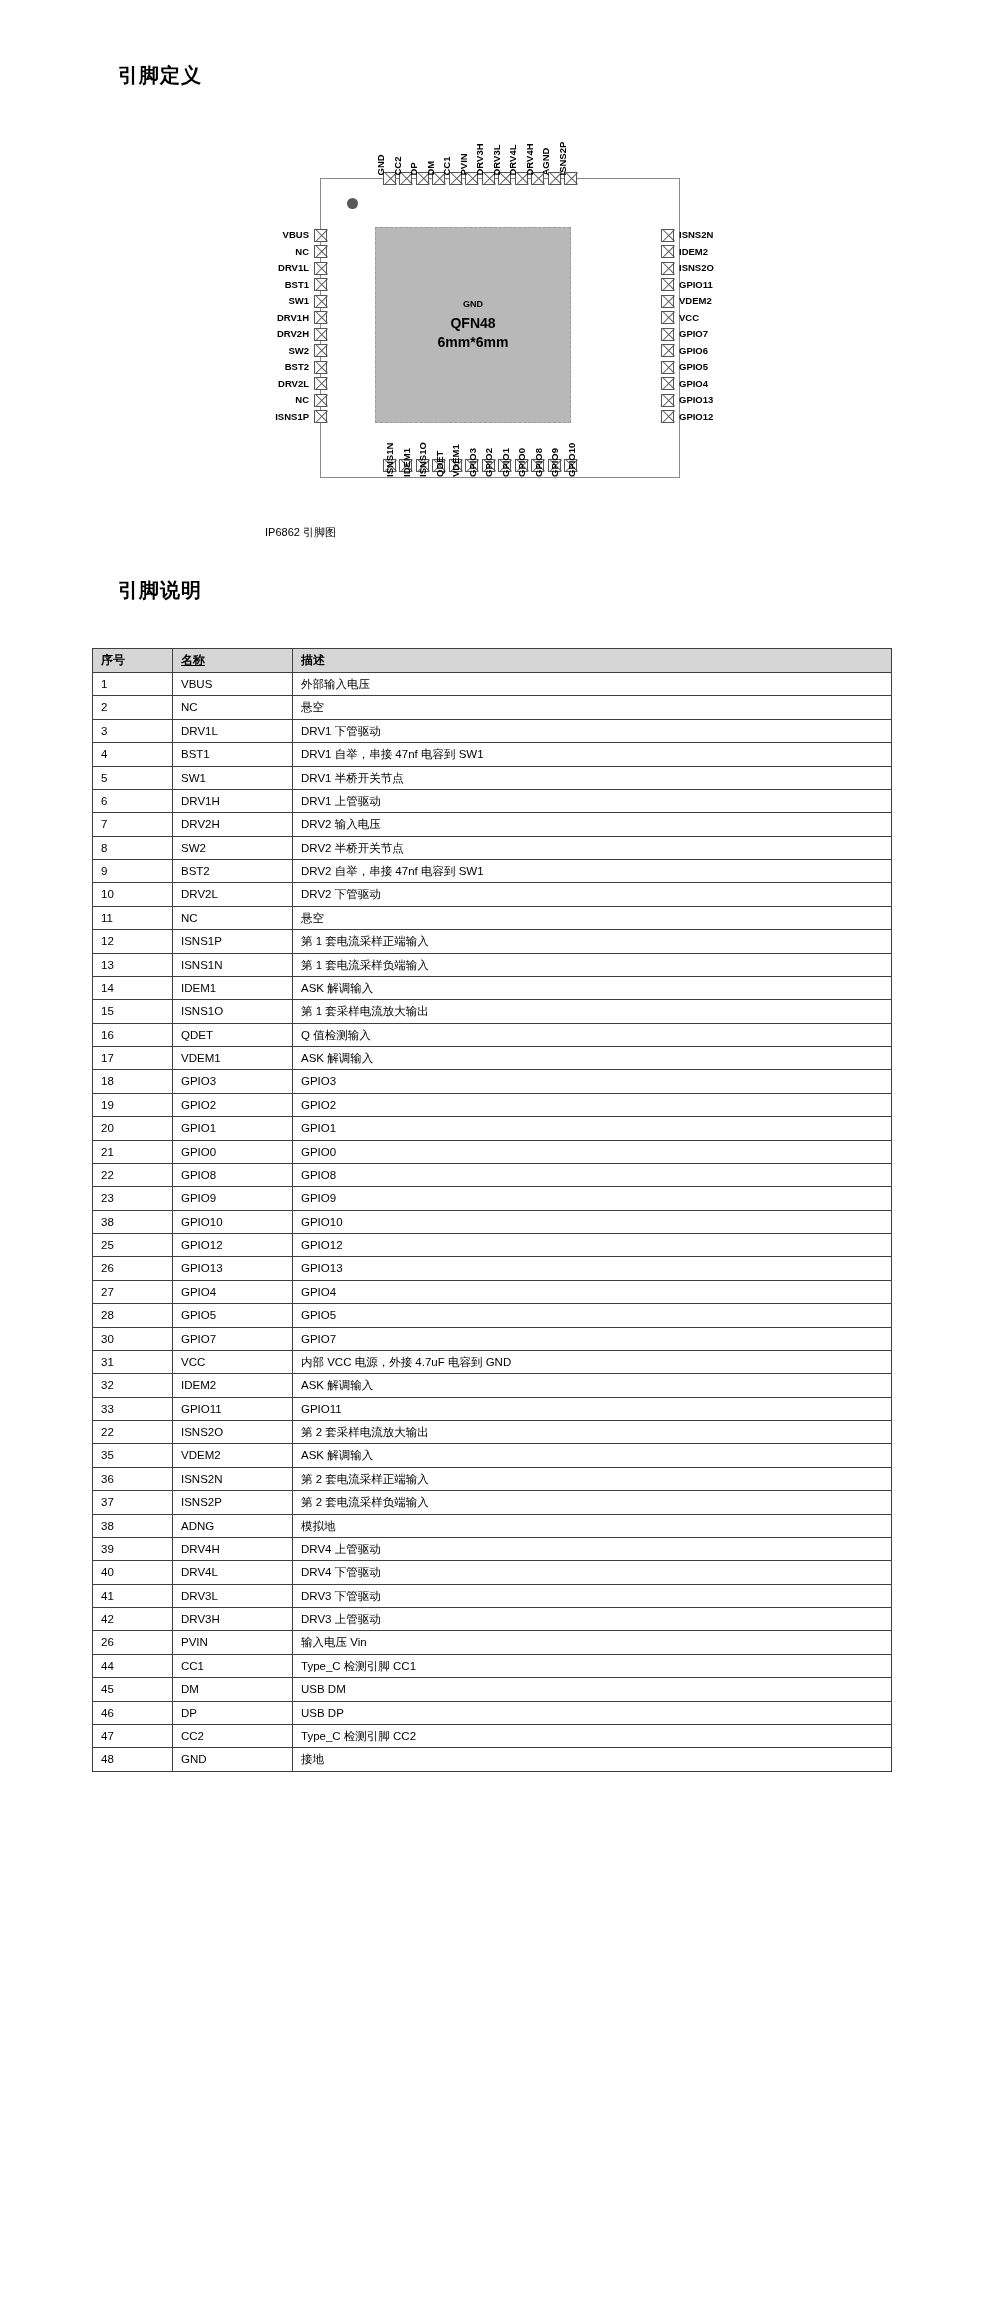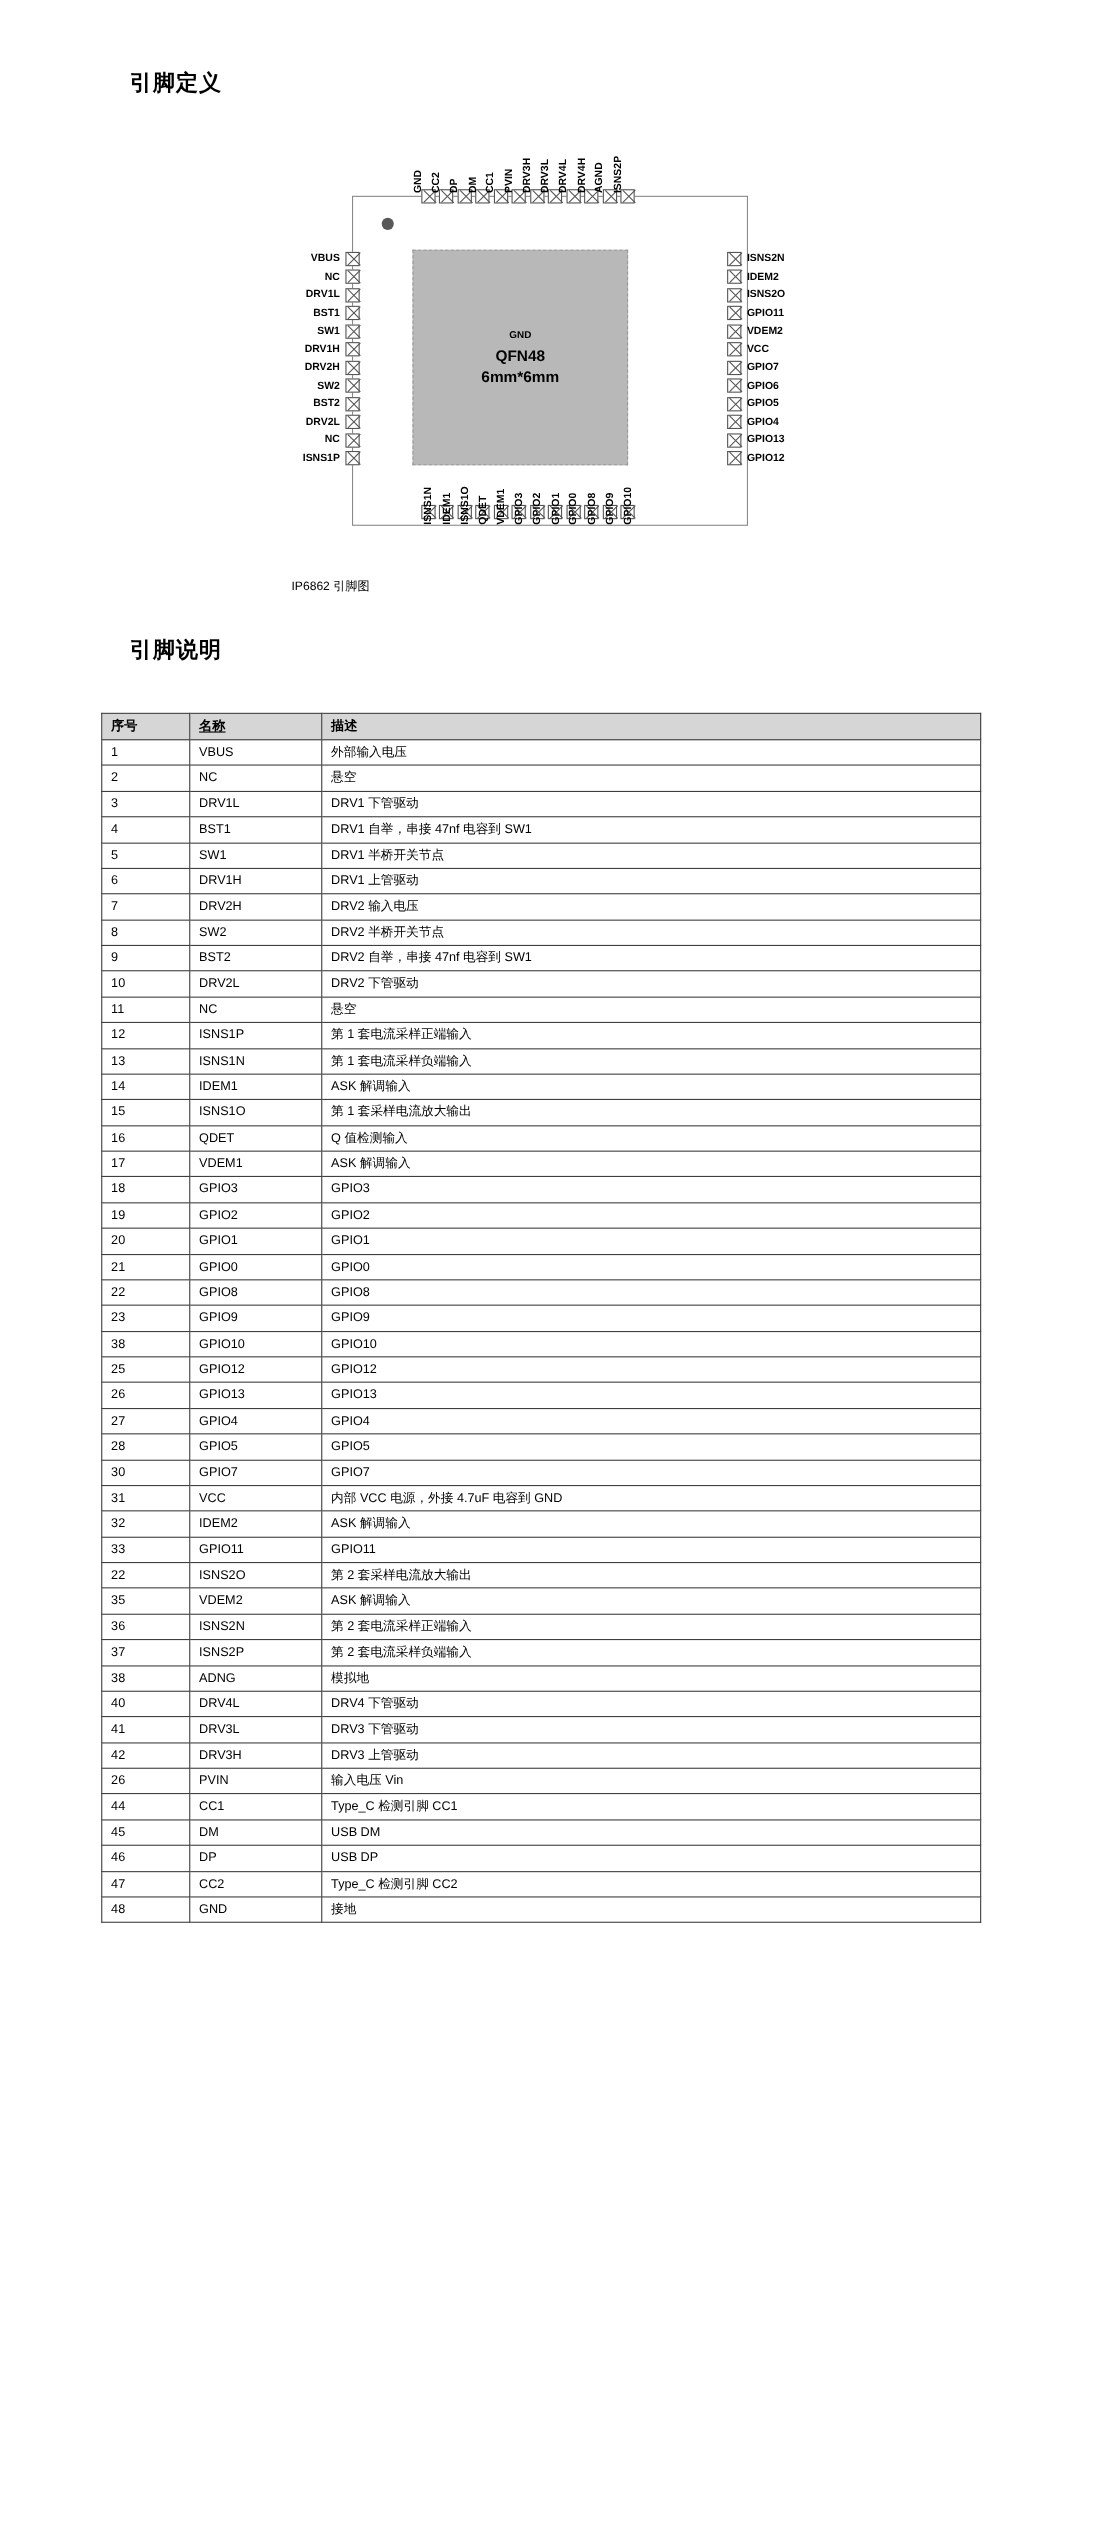--- a/index.html
+++ b/index.html
@@ -497,20 +497,25 @@
           <td class="col-no">37</td>
           <td class="col-name">ISNS2P</td>
           <td class="col-desc">第 2 套电流采样负端输入</td>
         </tr>
         <tr>
           <td class="col-no">38</td>
           <td class="col-name">ADNG</td>
           <td class="col-desc">模拟地</td>
         </tr>
         <tr>
+          <td class="col-no">39</td>
+          <td class="col-name">DRV4H</td>
+          <td class="col-desc">DRV4 上管驱动</td>
+        </tr>
+        <tr>
           <td class="col-no">40</td>
           <td class="col-name">DRV4L</td>
           <td class="col-desc">DRV4 下管驱动</td>
         </tr>
         <tr>
           <td class="col-no">41</td>
           <td class="col-name">DRV3L</td>
           <td class="col-desc">DRV3 下管驱动</td>
         </tr>
         <tr>

